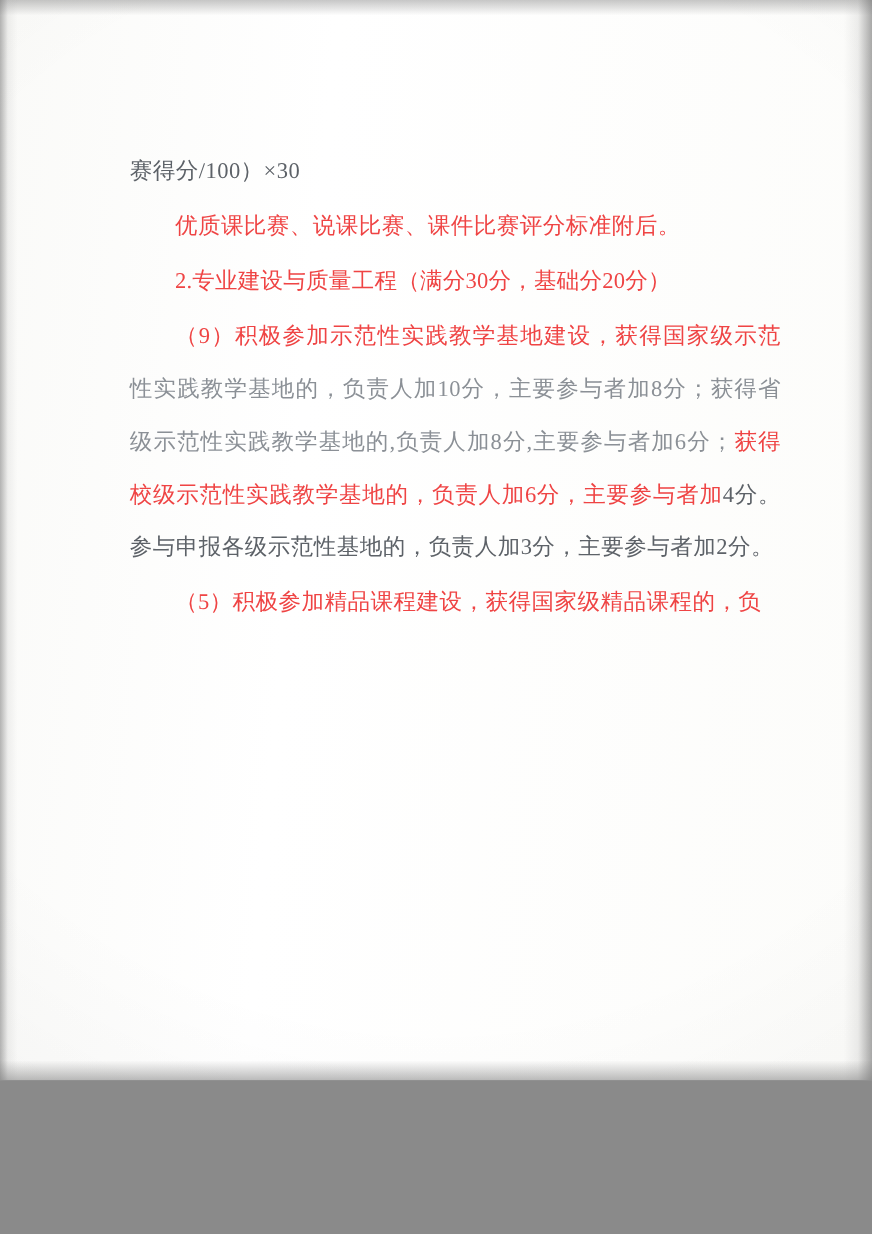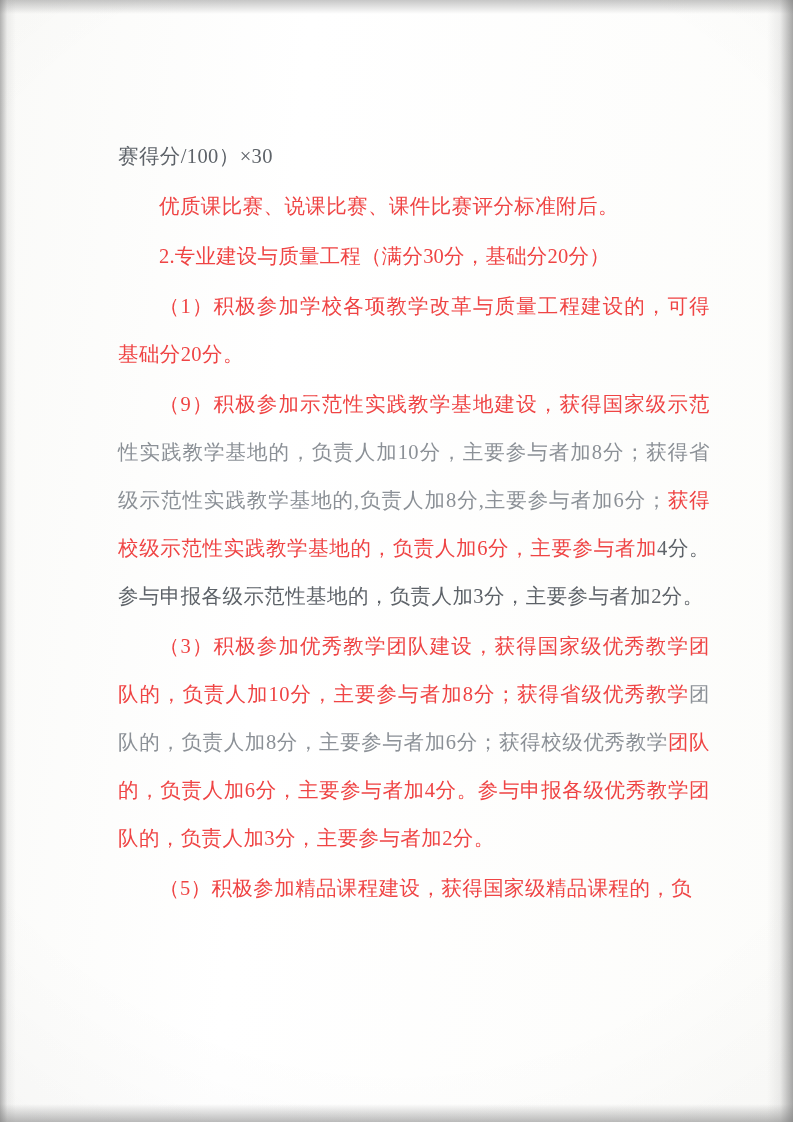--- a/index.html
+++ b/index.html
@@ -6,21 +6,21 @@
     margin: 0;
     padding: 0;
     background: #8a8a8a;
   }
   body {
     font-family: "Liberation Serif", "DejaVu Serif", serif;
   }
   .page {
     position: relative;
     width: 793px;
-    height: 1122px;
+    height: 982px;
     margin: 0 auto;
     background: #ffffff;
     overflow: hidden;
   }
   
   .scan-tint {
     position: absolute;
     inset: 0;
     background:
       radial-gradient(ellipse 120% 90% at 50% 45%, rgba(255,255,255,0) 55%, rgba(0,0,0,0.05) 100%),
@@ -94,18 +94,16 @@
   <div class="scan-tint"></div>
   <div class="edge-top"></div>
   <div class="edge-left"></div>
   <div class="edge-right"></div>
   <div class="edge-bottom"></div>
 
   <div class="text-body" id="body-text">
       <div class="para"><span class="line-run fade-2">赛得分/100）×30</span></div>
       <div class="para indent"><span class="line-run fade-1">优质课比赛、说课比赛、课件比赛评分标准附后。</span></div>
       <div class="para indent heading"><span class="line-run fade-1">2.专业建设与质量工程（满分30分，基础分20分）</span></div>
-      <div class="para indent"><span class="line-run fade-1">（1）积极参加学校各项教学改革与质量工程建设的，可得基础分20分。</span></div>
       <div class="para indent"><span class="line-run fade-1">（9）积极参加示范性实践教学基地建设，获得国家级示范</span><span class="line-run fade-4">性实践教学基地的，负责人加10分，主要参与者加8分；获得省级示范性实践教学基地的,负责人加8分,主要参与者加6分；</span><span class="line-run fade-1">获得校级示范性实践教学基地的，负责人加6分，主要参与者加</span><span class="line-run fade-2">4分。参与申报各级示范性基地的，负责人加3分，主要参与者加2分。</span></div>
-      <div class="para indent"><span class="line-run fade-1">（3）积极参加优秀教学团队建设，获得国家级优秀教学团队的，负责人加10分，主要参与者加8分；获得省级优秀教学</span><span class="line-run fade-4">团队的，负责人加8分，主要参与者加6分；获得校级优秀教学</span><span class="line-run fade-1">团队的，负责人加6分，主要参与者加4分。参与申报各级优秀教学团队的，负责人加3分，主要参与者加2分。</span></div>
       <div class="para indent"><span class="line-run fade-1">（5）积极参加精品课程建设，获得国家级精品课程的，负</span></div>
     </div>
 </div>
 
 </body></html>

